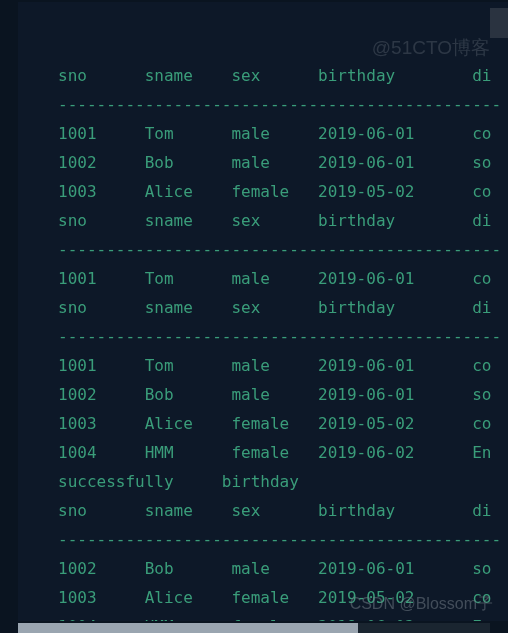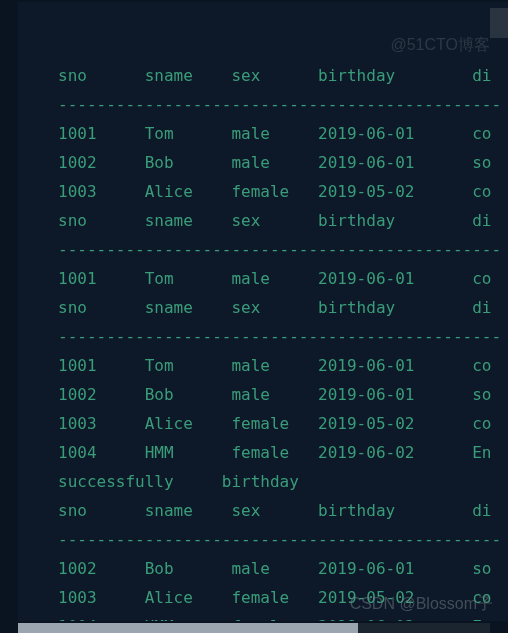--- a/index.html
+++ b/index.html
@@ -59,21 +59,21 @@
       color: rgba(120, 130, 140, 0.5);
       font-size: 16px;
       font-family: sans-serif;
       z-index: 5;
     }
     .watermark2 {
       position: absolute;
       right: 18px;
       top: 35px;
       color: rgba(120, 130, 140, 0.3);
-      font-size: 16px;
+      font-size: 19px;
       font-family: sans-serif;
       z-index: 5;
       transform: rotate(0deg);
     }
   </style>
 </head>
 <body>
 
 <div class="scroll-btn"></div>
 

